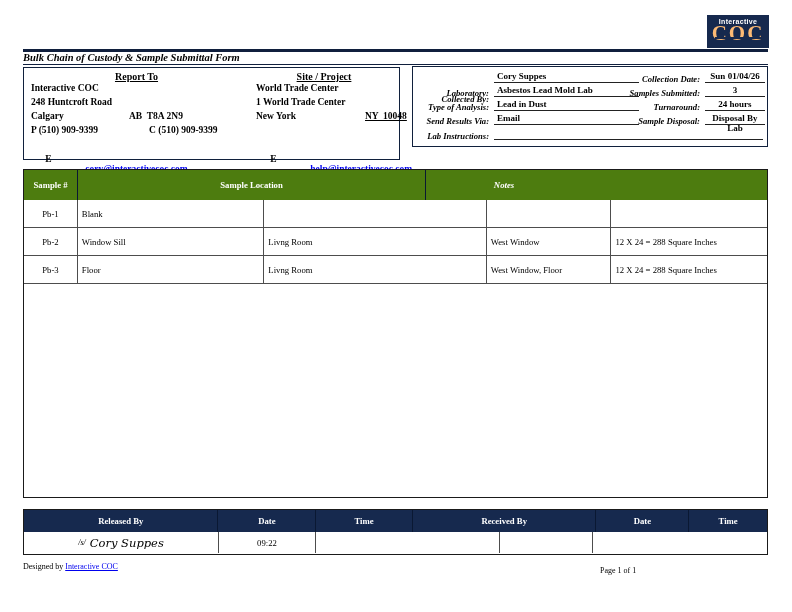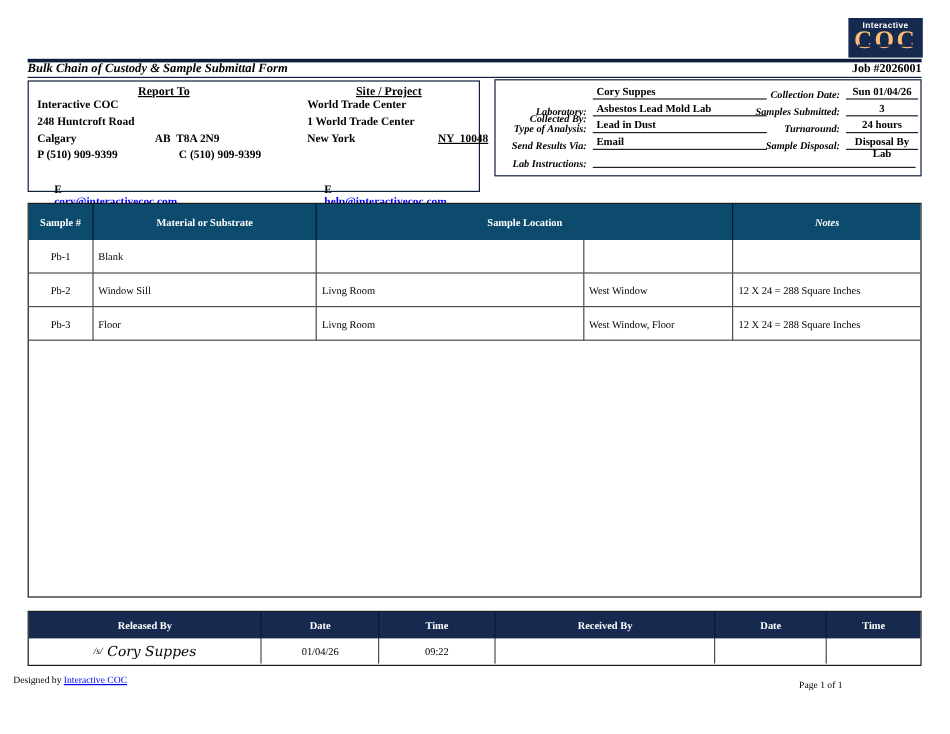--- a/index.html
+++ b/index.html
@@ -20,29 +20,29 @@
   .rule-thin { position:absolute; left:23px; top:64px; width:745px; height:1.3px; background:#101f3d; }
 
   
   .box { position:absolute; border:1.5px solid #10203c; background:#fff; }
   .left-box { left:23px; top:67px; width:377px; height:93px; }
   .right-box { left:412px; top:66px; width:356px; height:81px; }
   .abs { position:absolute; }
   .sec-head { font-size:10px; font-weight:bold; text-align:center; }
   .sec-head span { text-decoration:underline; }
   .info { font-size:9.5px; font-weight:bold; white-space:pre; }
-  a.mail { color:#0000EE; text-decoration:underline; font-size:9.5px; font-weight:bold; }
+  a.mail { color:#0000EE; text-decoration:underline; font-size:9.5px; font-weight:bold;margin-left:40px; }
 
   .flabel { font-size:8.6px; font-weight:bold; font-style:italic; text-align:right; }
   .fvalue { font-size:9px; font-weight:bold; border-bottom:1px solid #222; padding:0 3px 1px 3px; height:12px; }
   .fvalue.center { text-align:center; }
 
   
   .sample-table { position:absolute; left:23px; top:169px; width:745px; height:329px; border:1.5px solid #1a1a1a; }
-  .st-head { display:flex; height:30px; background:#0c4a6e; }
+  .st-head { display:flex; height:30px; background:#4d7c0f; }
   .st-head .hc { color:#fff; font-size:8.7px; font-weight:bold; display:flex; align-items:center; justify-content:center; border-right:1px solid #0a1833; }
   .st-head .hc:last-child { border-right:none;font-style:italic; }
   .trow { display:flex; height:28px; }
   .trow .c { font-size:8.7px; border-right:1px solid #4d4d4d; border-bottom:1px solid #4d4d4d; display:flex; align-items:center; padding-left:4px; }
   .trow .c:last-child { border-right:none; }
   .trow .c.center { justify-content:center; padding-left:0; }
   .w1{width:54px;} .w2{width:187px;} .w3{width:223px;} .w4{width:125px;} .w5{width:156px;} .wloc{width:348px;}
 
   
   .signoff-table { position:absolute; left:23px; top:509px; width:745px; height:46px; border:1.5px solid #1a1a1a; }
@@ -50,38 +50,37 @@
   .so-head .hc { color:#fff; font-size:8.7px; font-weight:bold; display:flex; align-items:center; justify-content:center; border-right:1px solid #0a1833; }
   .so-head .hc:last-child { border-right:none; }
   .so-row { display:flex; height:21px; }
   .so-row .c { font-size:8.7px; border-right:1px solid #4d4d4d; display:flex; align-items:center; justify-content:center; }
   .so-row .c:last-child { border-right:none; }
   .f1{width:195px;} .f2{width:98px;} .f3{width:97px;} .f4{width:184px;} .f5{width:93px;} .f6{width:78px;}
   .sig-prefix { font-size:8px; font-style:italic; margin-right:4px; }
   .sig-name { font-family:"DejaVu Serif", serif; font-style:italic; font-size:11.5px; }
 
   
-  .designed { position:absolute; left:11px; top:562px; font-size:8px; }
+  .designed { position:absolute; left:23px; top:562px; font-size:8px; }
   .designed a { color:#0000EE; text-decoration:underline; }
-  .page-num { position:absolute; left:600px; top:566px; width:168px; text-align:center; font-size:8px; }
+  .page-num { position:absolute; left:600px; top:566px; width:168px; text-align:left; font-size:8px; }
 </style>
 </head>
 <body>
 
 <div id="page">
 
   <div class="logo">
     <span class="l1">Interactive</span>
     <span class="l2">COC</span>
     <div class="chain-stripe"></div>
   </div>
 
   <div class="rule-thick"></div>
   <div class="doc-title">Bulk Chain of Custody &amp; Sample Submittal Form</div>
-  <div class="job-no">Job #2026001</div>
   <div class="rule-thin"></div>
 
   <div class="box left-box">
     <div class="abs sec-head" style="left:0;top:3px;width:225px;"><span>Report To</span></div>
     <div class="abs sec-head" style="left:225px;top:3px;width:150px;"><span>Site / Project</span></div>
 
     <div class="abs info" style="left:7px;top:15px;">Interactive COC</div>
     <div class="abs info" style="left:7px;top:29px;">248 Huntcroft Road</div>
     <div class="abs info" style="left:7px;top:43px;">Calgary</div>
     <div class="abs info" style="left:105px;top:43px;">AB  T8A 2N9</div>
@@ -123,21 +122,20 @@
     <div class="abs flabel" style="left:205px;top:49px;width:82px;">Sample Disposal:</div>
     <div class="abs fvalue center" style="left:292px;top:46px;width:60px;">Disposal By Lab</div>
 
     <div class="abs flabel" style="left:0;top:64px;width:76px;">Lab Instructions:</div>
     <div class="abs fvalue" style="left:81px;top:61px;width:269px;"></div>
   </div>
 
   <div class="sample-table">
     <div class="st-head">
       <div class="hc w1">Sample #</div>
-      <div class="hc w2">Material or Substrate</div>
       <div class="hc wloc">Sample Location</div>
       <div class="hc w5">Notes</div>
     </div>
     <div class="trow">
       <div class="c w1 center">Pb-1</div>
       <div class="c w2">Blank</div>
       <div class="c w3"></div>
       <div class="c w4"></div>
       <div class="c w5"></div>
     </div>
@@ -164,21 +162,20 @@
       <div class="hc f3">Time</div>
       <div class="hc f4">Received By</div>
       <div class="hc f5">Date</div>
       <div class="hc f6">Time</div>
     </div>
     <div class="so-row">
       <div class="c f1">
         <span class="sig-prefix">/s/</span>
         <span class="sig-name">Cory Suppes</span>
       </div>
-      <div class="c f2">01/04/26</div>
       <div class="c f3">09:22</div>
       <div class="c f4"></div>
       <div class="c f5"></div>
       <div class="c f6"></div>
     </div>
   </div>
 
   <div class="designed">
     <span>Designed by </span><a href="#">Interactive COC</a>
   </div>

